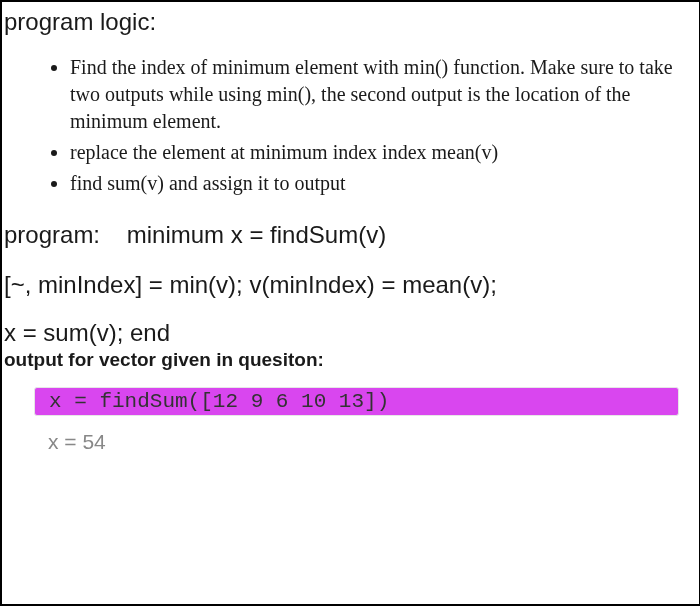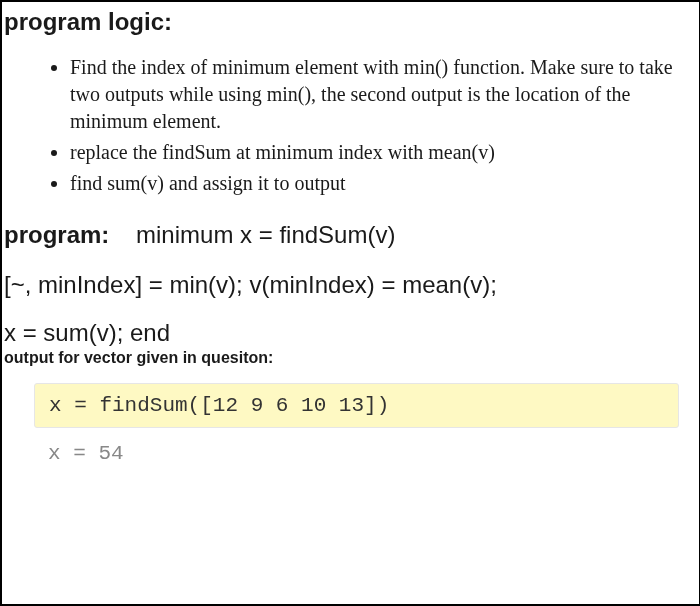--- a/index.html
+++ b/index.html
@@ -10,21 +10,21 @@
     color: #1a1a1a;
     width: 700px;
     height: 606px;
     overflow: hidden;
     border: 2px solid #000;
     border-right: 1px solid #000;
     padding: 0;
   }
   .section-heading {
     font-family: Arial, Helvetica, sans-serif;
-    font-weight: bold;
+    font-weight: normal;
     font-size: 24px;
     padding: 6px 2px 8px 2px;
   }
   .bullets {
     padding: 10px 20px 18px 68px;
     font-family: Georgia, 'Times New Roman', serif;
     font-size: 20px;
     line-height: 1.35;
   }
   .bullets li {
@@ -33,61 +33,61 @@
   }
   .bullets li::marker {
     font-size: 20px;
   }
   .program-block {
     padding: 0 2px;
     font-family: Arial, Helvetica, sans-serif;
     font-size: 24px;
     line-height: 1.35;
   }
-  .program-label { font-weight: bold; }
+  .program-label { font-weight: normal; }
   .output-label {
     font-family: Arial, Helvetica, sans-serif;
     font-weight: bold;
-    font-size: 16px;
+    font-size: 19px;
     padding: 2px 2px 8px 2px;
   }
   .code-box {
     margin: 8px 20px 8px 32px;
-    background: #fef9c3;
+    background: #d946ef;
     border: 1px solid #e6e6e6;
     border-radius: 3px;
-    padding: 10px 14px;
+    padding: 2px 14px;
     font-family: Consolas, 'Courier New', monospace;
     font-size: 21px;
     color: #333;
   }
   .code-result {
     margin: 8px 20px 8px 32px;
     padding: 6px 14px 10px 14px;
-    font-family: Liberation Mono, monospace;
+    font-family: Liberation Sans, sans-serif;
     font-size: 21px;
     color: #888;
   }
   .inline { display: inline; }
   .program-sig, .program-body1, .program-body2 {
     font-family: Arial, Helvetica, sans-serif;
     font-size: 24px;
     padding-left: 2px;
     white-space: pre-wrap;
     margin-top: 20px;
   }
 </style>
 </head>
 <body>
 
 <div class="section-heading">program logic:</div>
 
 <ul class="bullets">
   <li>Find the index of minimum element with min() function. Make sure to take two outputs while using min(), the second output is the location of the minimum element.</li>
-  <li>replace the findSum at minimum index with mean(v)</li>
+  <li>replace the element at minimum index index mean(v)</li>
   <li>find sum(v) and assign it to output</li>
 </ul>
 
 <div class="program-block">
   <span class="program-label">program:</span>
   <span>&nbsp;&nbsp;&nbsp;</span><span class="inline">minimum x = findSum(v)</span>
 </div>
 <div class="program-body1">[~, minIndex] = min(v); v(minIndex) = mean(v);</div>
 <div class="program-body2">x = sum(v); end</div>
 

